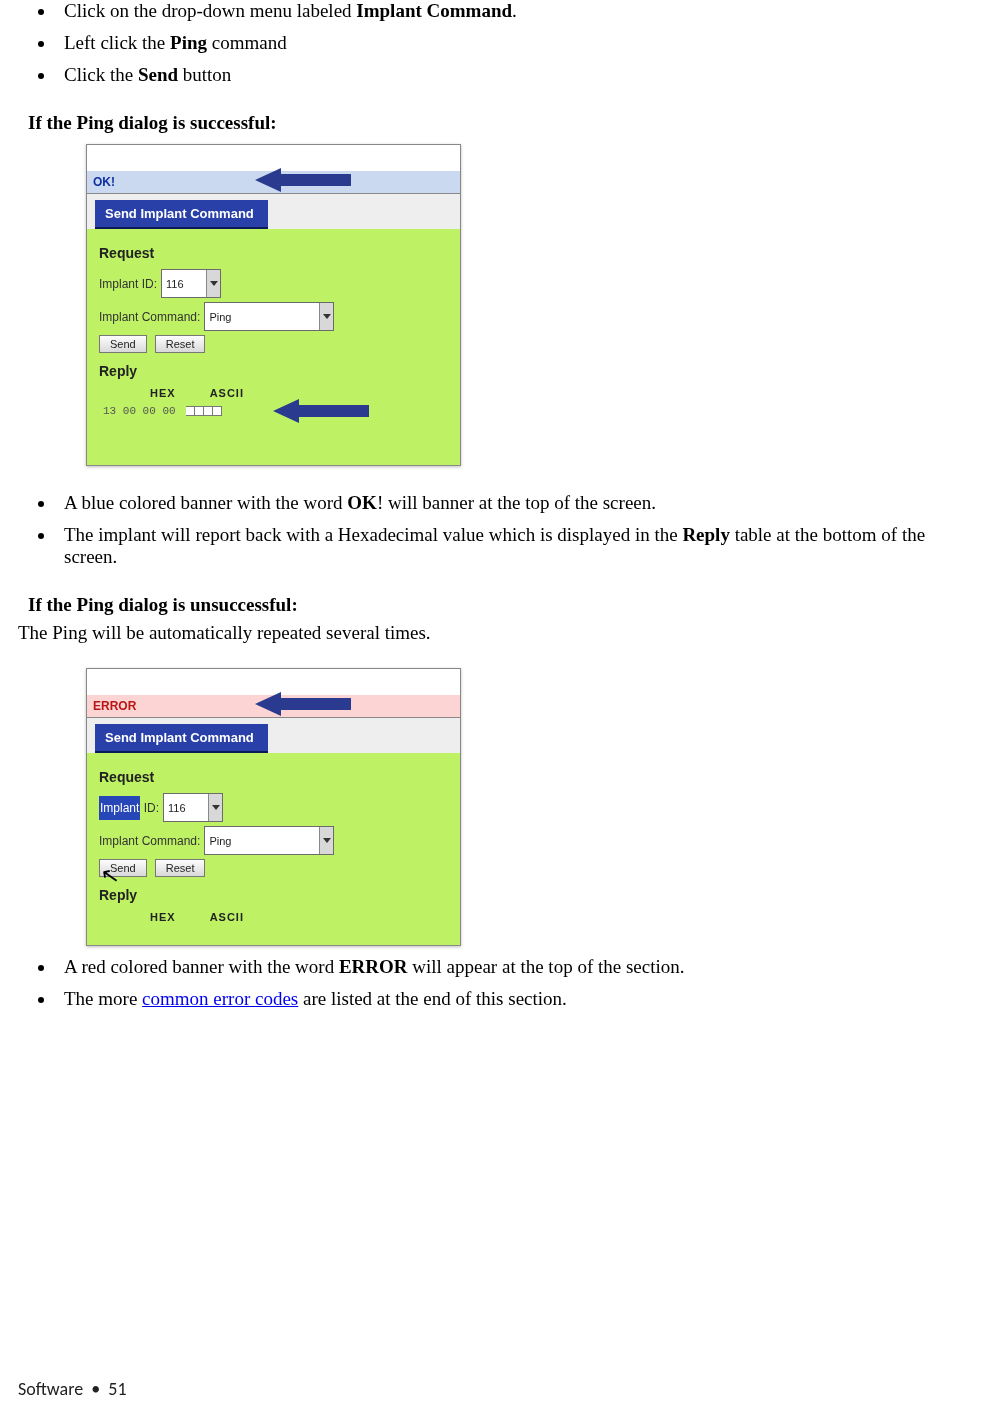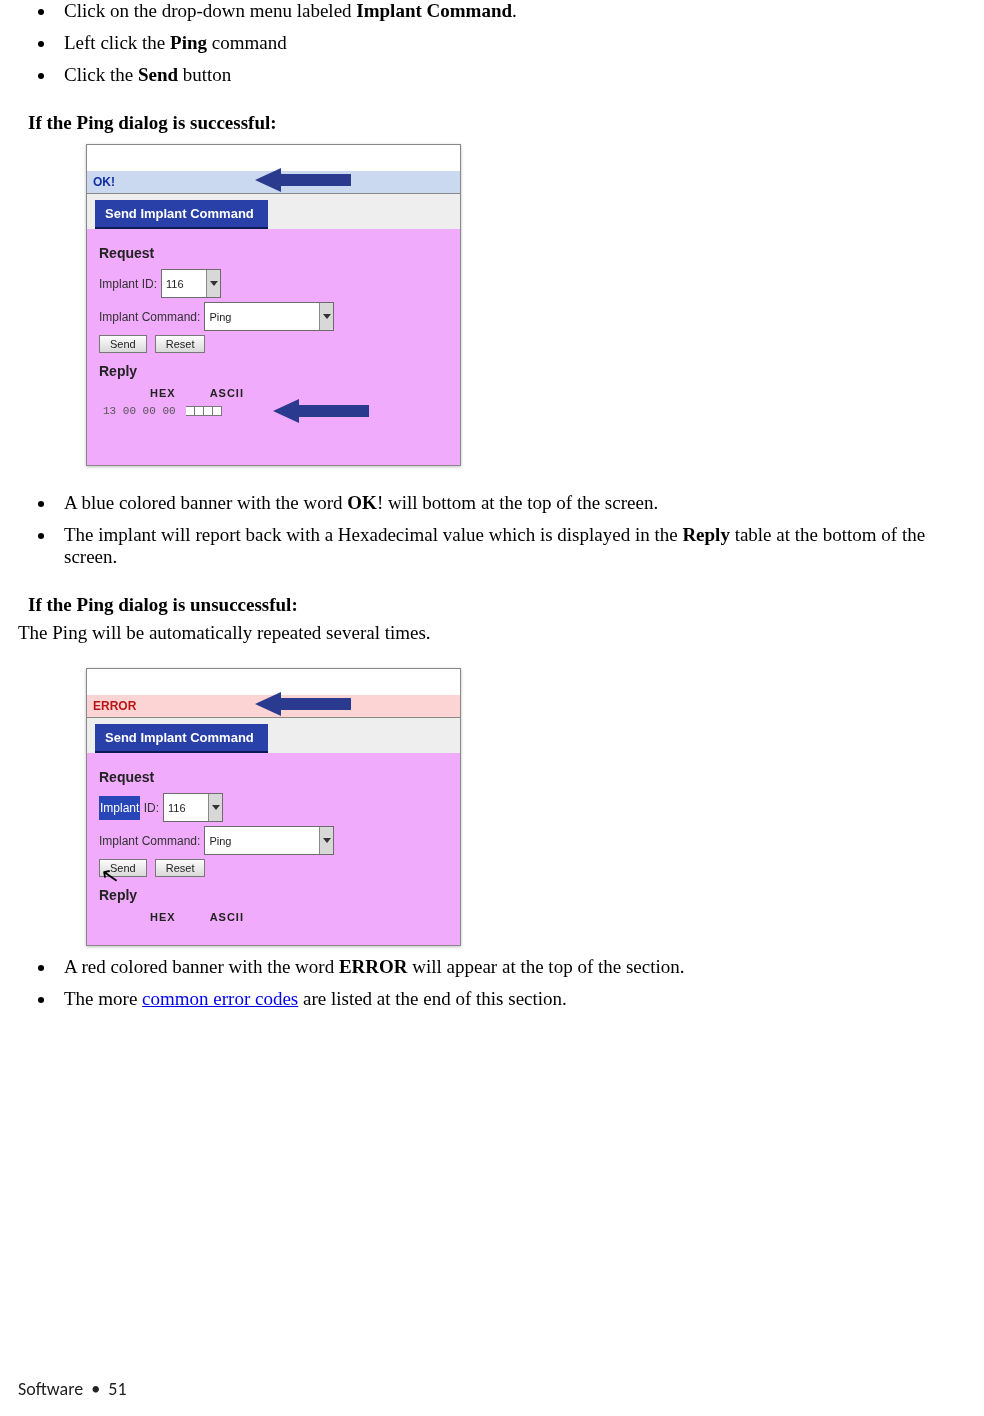--- a/index.html
+++ b/index.html
@@ -65,21 +65,21 @@
     background: #2840a8;
     color: #fff;
     font: bold 13px Tahoma, Arial, sans-serif;
     padding: 6px 14px 6px 10px;
     border-bottom: 2px solid #0c1a55;
   }
   .panel-body {
     padding: 6px 10px 16px 12px;
     font: 12px Tahoma, Arial, sans-serif;
     color: #222;
-    background: #f0abfc;
+    background: #bef264;
   }
   .sub-h {
     font: bold 14px Tahoma, Arial, sans-serif;
     margin: 10px 0 8px 0;
   }
   .row { margin: 4px 0; display: flex; align-items: center; gap: 4px; }
   .row label { font: 12px Tahoma, Arial, sans-serif; color: #333; }
   .field {
     border: 1px solid #6b6b6b;
     background: #fff;
@@ -215,21 +215,21 @@
         <div class="arrow-head"></div>
           <div class="arrow-body"></div>
       </div>
     </div>
     <div style="height:32px"></div>
   </div>
 </div>
 
 <ul class="bullets" style="margin-top:26px">
   <li>
-    <span>A blue colored banner with the word </span><span class="bold">OK</span><span>! will bottom at the top of the screen.</span>
+    <span>A blue colored banner with the word </span><span class="bold">OK</span><span>! will banner at the top of the screen.</span>
   </li>
   <li>
     <span>The implant will report back with a Hexadecimal value which is displayed in the </span><span class="bold">Reply</span><span> table at the bottom of the screen.</span>
   </li>
 </ul>
 
 <div class="section-h">If the Ping dialog is unsuccessful:</div>
 <div class="para">The Ping will be automatically repeated several times.</div>
 
 <div class="shot" style="margin-top:24px">

